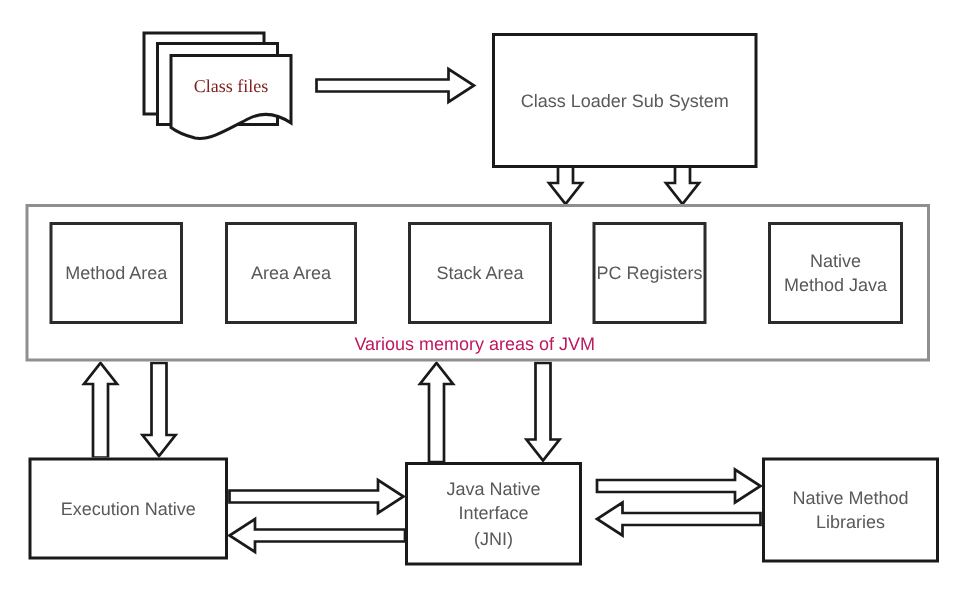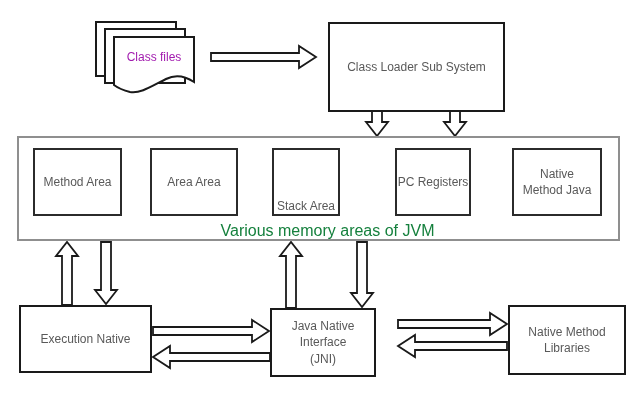--- a/index.html
+++ b/index.html
@@ -41,33 +41,34 @@
     background: #ffffff;
   }
   .mem-box {
     top: 148px;
     height: 68px;
     border-width: 2px;
     border-color: #2b2b2b;
   }
   .memory-caption {
     position: absolute;
-    left: 26px; top: 222px;
+    left: 15px; top: 222px;
     width: 603px;
     text-align: center;
-    color: #15803d;
-    font-size: 16px;
+    color: #be185d;
+    font-size: 12px;
   }
   .classfiles-label {
     position: absolute;
     left: 114px; top: 50px;
     width: 80px;
     text-align: center;
-    color: #a21caf;
+    color: #7f1d1d;
     font-size: 12px;
+    font-family: Liberation Serif, serif;
   }
   .classfiles-icon { position: absolute; left: 0; top: 0; }
 </style>
 </head>
 <body>
 
 <div class="canvas">
 
   <svg class="arrow-layer" viewBox="0 0 640 400" xmlns="http://www.w3.org/2000/svg">
     <g fill="#ffffff" stroke="#1a1a1a" stroke-width="1.8" stroke-linejoin="miter">
@@ -105,38 +106,38 @@
   </div>
 
   <div class="memory-container"></div>
 
   <div class="box mem-box" style="left:33px; width:89px;">
     <span class="box-label">Method Area</span>
   </div>
   <div class="box mem-box" style="left:150px; width:88px;">
     <span class="box-label">Area Area</span>
   </div>
-  <div class="box mem-box" style="left:272px; width:68px;align-items:flex-end;">
+  <div class="box mem-box" style="left:272px; width:96px;">
     <span class="box-label">Stack Area</span>
   </div>
   <div class="box mem-box" style="left:395px; width:76px;">
     <span class="box-label">PC Registers</span>
   </div>
   <div class="box mem-box" style="left:512px; width:90px;">
     <span class="box-label">Native
 Method Java</span>
   </div>
 
   <div class="memory-caption">Various memory areas of JVM</div>
 
   <div class="box" style="left:19px; top:305px; width:133px; height:68px;">
     <span class="box-label">Execution Native</span>
   </div>
 
-  <div class="box" style="left:270px; top:308px; width:106px; height:69px;">
+  <div class="box" style="left:270px; top:308px; width:118px; height:69px;">
     <span class="box-label">Java Native
 Interface
 (JNI)</span>
   </div>
 
   <div class="box" style="left:508px; top:305px; width:118px; height:70px;">
     <span class="box-label">Native Method
 Libraries</span>
   </div>
 

